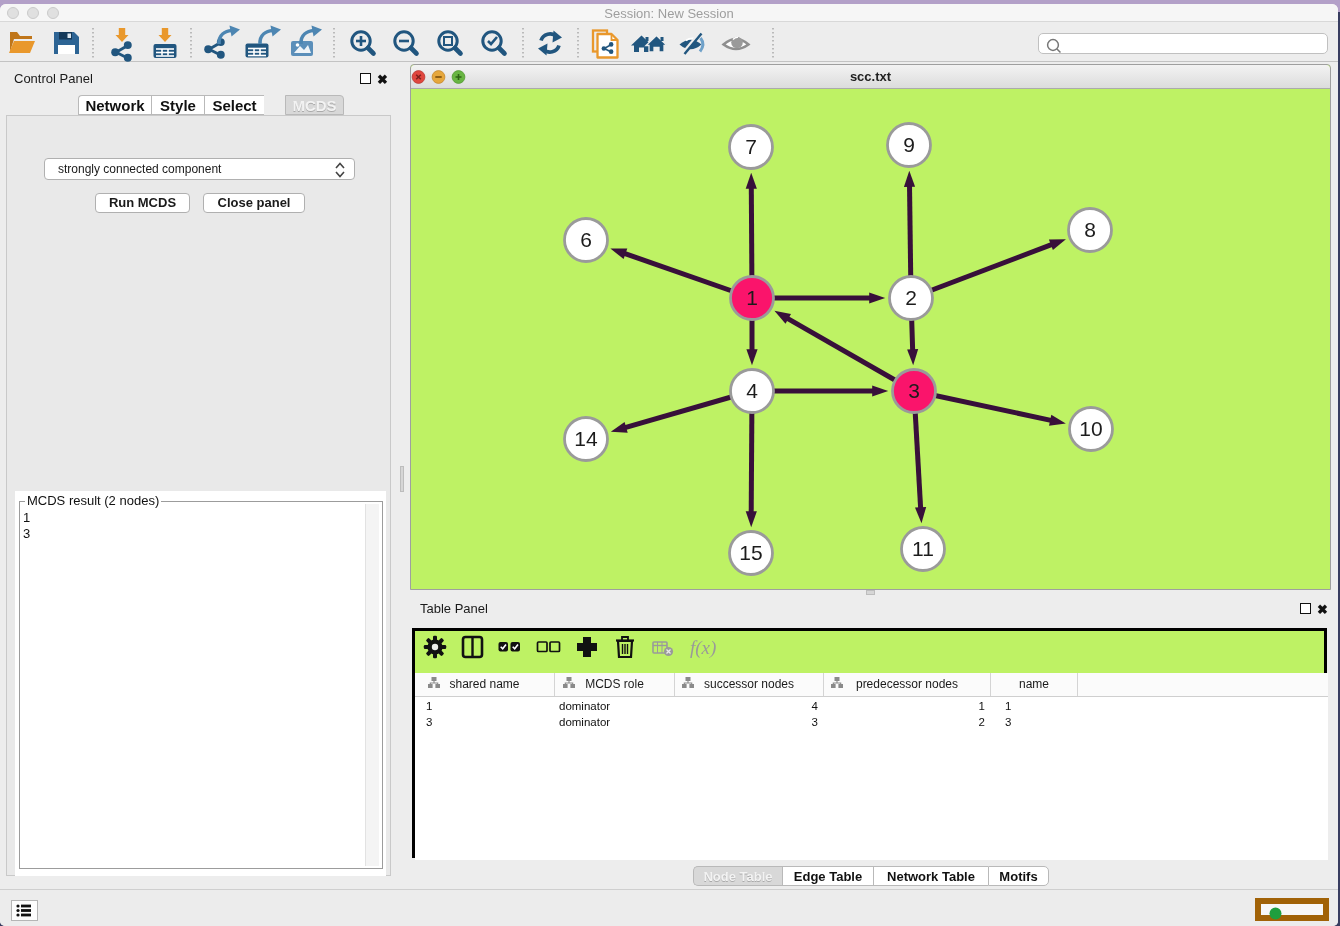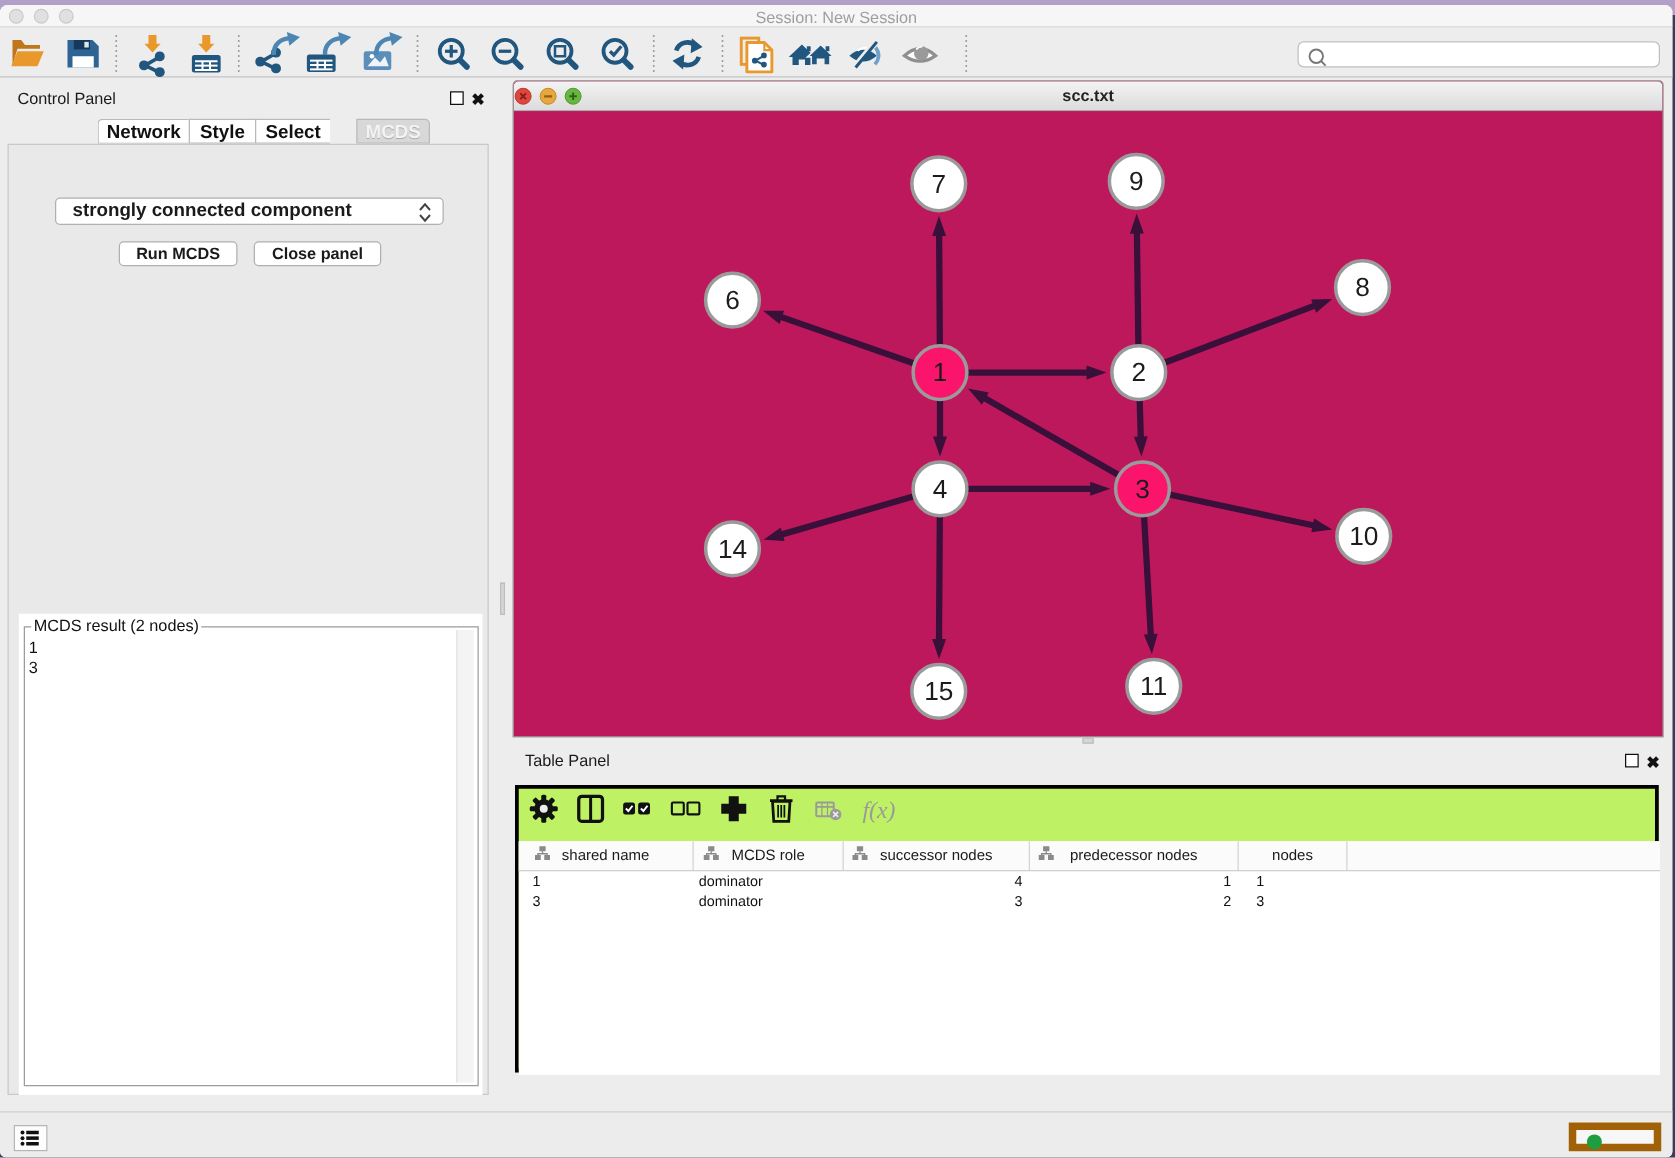--- a/index.html
+++ b/index.html
@@ -17,28 +17,28 @@
 #cphead { left:14px; top:67px; font-size:13px; color:#1a1a1a; }
 .sqico { position:absolute; width:11px; height:11px; border:1.6px solid #111; background:#fff; }
 .tabs { position:absolute; display:flex; }
 .tab { height:20px; line-height:20px; text-align:center; font-size:15px; font-weight:bold; background:#fff; border:1px solid #b9b9b9; border-right:none; color:#111; }
 .tab.sel { background:#d8d8d8; color:#f3f3f3; text-shadow:0 1px 0 #aaa; }
 #cptabs { left:78px; top:91px; }
 #cptabs .tab:first-child { border-radius:4px 0 0 0; }
 #cptabs .tab:last-child { border-radius:0 4px 0 0; border-right:1px solid #b9b9b9; }
 #cpcontent { left:6px; top:111px; width:385px; height:761px; background:#e9e9e9; border:1px solid #c9c9c9; }
 #optlabel { left:0; top:133px; width:392px; text-align:center; font-size:13px; font-weight:bold; color:#1a1a1a; }
-#dropdown { left:44px; top:154px; width:311px; height:22px; background:#fff; border:1px solid #b0b0b0; border-radius:4px; font-size:15px; font-weight:bold; line-height:20px; padding-left:13px; color:#1a1a1a; }
+#dropdown { left:44px; top:154px; width:311px; height:22px; background:#fff; border:1px solid #b0b0b0; border-radius:4px; font-size:12px; font-weight:normal; line-height:20px; padding-left:13px; color:#1a1a1a; }
 .btn { position:absolute; height:20px; background:#fff; border:1px solid #b0b0b0; border-radius:4px; font-size:13px; font-weight:bold; line-height:18px; text-align:center; color:#1a1a1a; }
 #mcdsbox { left:15px; top:487px; width:371px; height:385px; background:#fff; }
 #fieldset { position:absolute; left:4px; top:10px; width:364px; height:368px; border:1px solid #9c9c9c; }
 #legend { position:absolute; left:5px; top:-9px; background:#fff; padding:0 2px; font-size:13px; color:#111; }
 #resulttext { position:absolute; left:3px; top:8px; font-size:13px; line-height:16px; color:#111; }
 #vscroll { position:absolute; right:3px; top:2px; width:14px; height:362px; background:#f4f4f4; border-left:1px solid #e2e2e2; }
-#netwin { left:410px; top:60px; width:921px; height:526px; background:#be185d; border:1px solid #9f9f9f; border-radius:4px 4px 0 0; }
+#netwin { left:410px; top:60px; width:921px; height:526px; background:#bef264; border:1px solid #9f9f9f; border-radius:4px 4px 0 0; }
 #nettitle { position:absolute; left:0; top:0; width:100%; height:24px; background:linear-gradient(#f3f3f3,#dcdcdc); border-bottom:1px solid #ababab; border-radius:4px 4px 0 0; }
 #nettitle span { display:block; text-align:center; font-size:13px; font-weight:bold; color:#222; line-height:24px; }
 #tpanel { left:404px; top:591px; width:933px; height:293px; background:#ededed; }
 #tphead { position:absolute; left:16px; top:6px; font-size:13px; color:#1a1a1a; }
 #tbox { position:absolute; left:8px; top:33px; width:915px; height:230px; border:3px solid #000000; background:#bef264; }
 #ttable { position:absolute; left:0px; top:42px; width:913px; height:187px; background:#fff; }
 #thead { position:absolute; left:0; top:0; width:913px; height:24px; background:#fbfbfb; border-bottom:1px solid #cfcfcf; font-size:12px; color:#1a1a1a; }
 .th { position:absolute; top:0; height:23px; line-height:23px; text-align:center; border-right:1px solid #d4d4d4; }
 .td { position:absolute; font-size:11.5px; color:#111; height:16px; line-height:16px; }
 #btabs { left:289px; top:271px; }
@@ -163,33 +163,39 @@
     <div id="tphead">Table Panel</div>
     <div class="sqico" style="left:896px;top:8px;"></div>
     <div class="abs" style="left:913px;top:7px;font-size:13px;font-weight:bold;color:#111;">✖</div>
     <div id="tbox">
       <div id="ttable">
         <div id="thead">
           <div class="th" style="left:0;width:140px;">shared name</div>
           <div class="th" style="left:140px;width:120px;">MCDS role</div>
           <div class="th" style="left:260px;width:149px;">successor nodes</div>
           <div class="th" style="left:409px;width:167px;">predecessor nodes</div>
-          <div class="th" style="left:576px;width:87px;">nodes</div>
+          <div class="th" style="left:576px;width:87px;">name</div>
         </div>
         <div class="td" style="left:11px;top:25px;">1</div>
         <div class="td" style="left:144px;top:25px;">dominator</div>
         <div class="td" style="left:260px;top:25px;width:143px;text-align:right;">4</div>
         <div class="td" style="left:409px;top:25px;width:161px;text-align:right;">1</div>
         <div class="td" style="left:590px;top:25px;">1</div>
         <div class="td" style="left:11px;top:41px;">3</div>
         <div class="td" style="left:144px;top:41px;">dominator</div>
         <div class="td" style="left:260px;top:41px;width:143px;text-align:right;">3</div>
         <div class="td" style="left:409px;top:41px;width:161px;text-align:right;">2</div>
         <div class="td" style="left:590px;top:41px;">3</div>
       </div>
+    </div>
+    <div class="tabs" id="btabs">
+      <div class="tab sel" style="width:89px;">Node Table</div>
+      <div class="tab" style="width:91px;">Edge Table</div>
+      <div class="tab" style="width:115px;">Network Table</div>
+      <div class="tab" style="width:61px;">Motifs</div>
     </div>
   </div>
 
   <div class="abs" style="left:400px;top:462px;width:4px;height:26px;background:#d6d6d6;border:1px solid #bdbdbd;"></div>
   <div class="abs" style="left:866px;top:586px;width:9px;height:5px;background:#d6d6d6;border:1px solid #bdbdbd;"></div>
   <div class="abs" id="statusbar">
     <div id="listbtn"><svg width="25" height="19">
           <g fill="#111">
             <circle cx="6" cy="5" r="1.6"></circle>
             <circle cx="6" cy="9.5" r="1.6"></circle>

